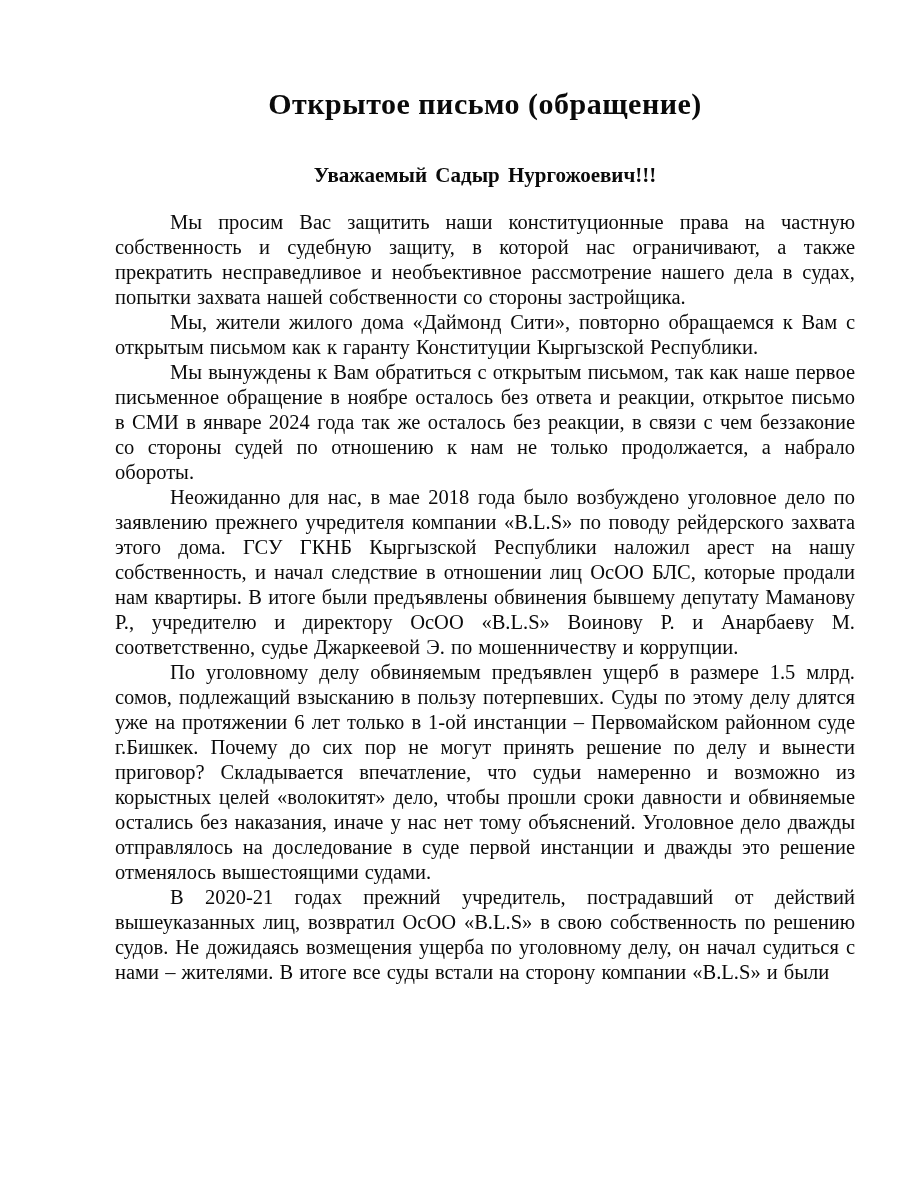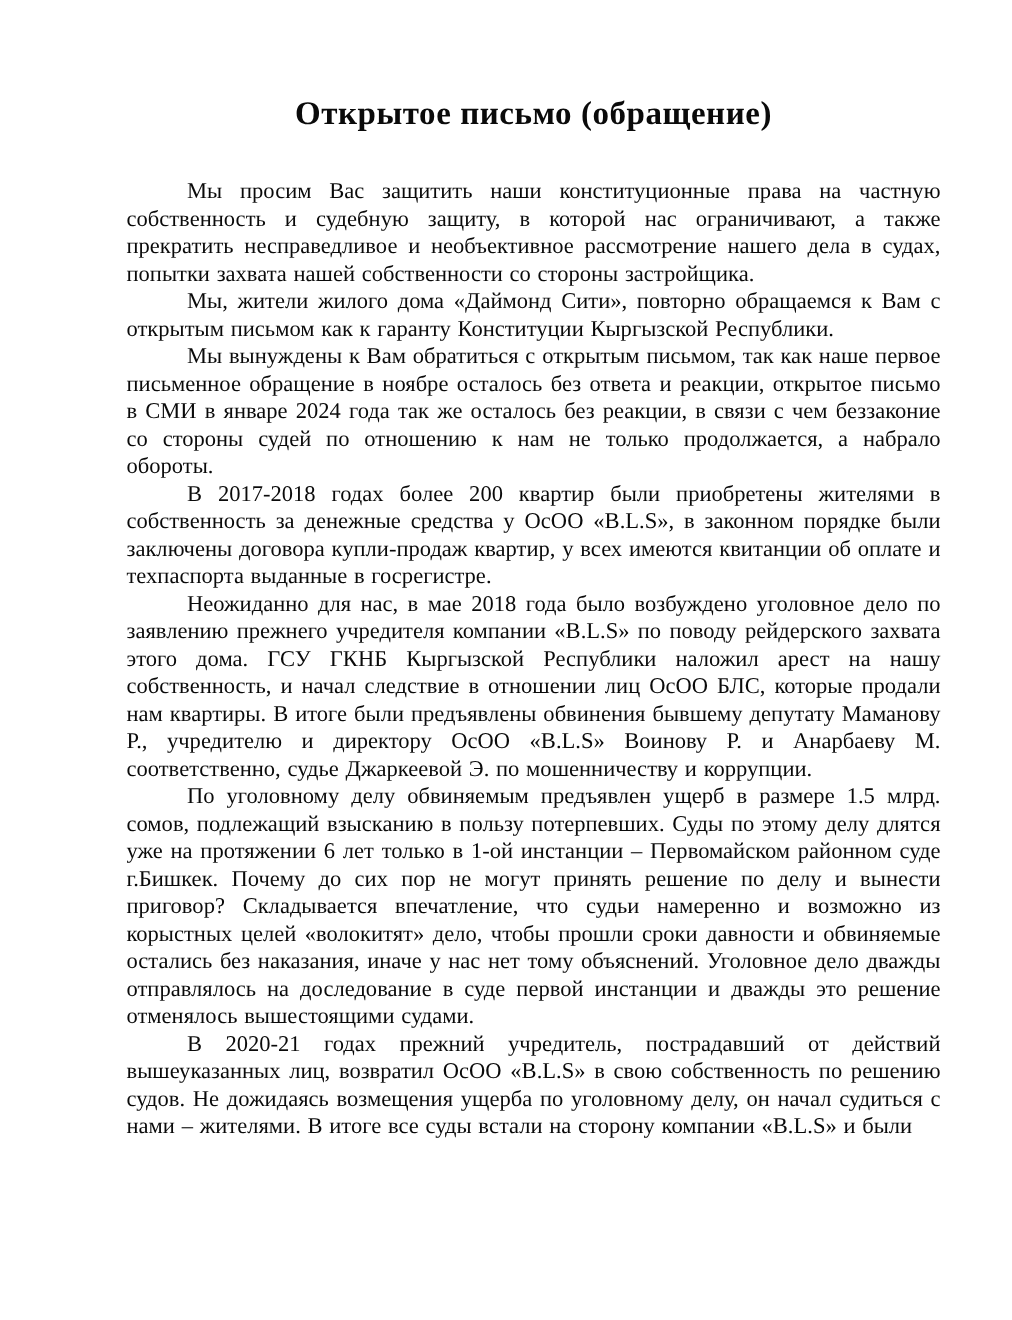--- a/index.html
+++ b/index.html
@@ -43,24 +43,24 @@
     word-spacing: 1px;
   }
 </style>
 </head>
 <body>
 
 <div class="page">
 
   <h1 class="doc-title">Открытое письмо (обращение)</h1>
 
+  <h2 class="doc-salutation">Уважаемый  Садыр Нургожоевич!!!</h2>
 
   <div class="doc-body">
     <p>Мы просим Вас защитить наши конституционные права на частную собственность и судебную защиту, в которой нас ограничивают, а также прекратить несправедливое и необъективное рассмотрение нашего дела в судах, попытки захвата нашей собственности со стороны застройщика.</p>
     <p>Мы, жители жилого дома «Даймонд Сити», повторно обращаемся к Вам с открытым письмом как к гаранту Конституции Кыргызской Республики.</p>
     <p>Мы вынуждены к Вам обратиться с открытым письмом, так как наше первое письменное обращение в ноябре осталось без ответа и реакции, открытое письмо в СМИ в январе 2024 года так же осталось без реакции,  в связи с чем беззаконие со стороны судей по отношению к нам не только продолжается, а набрало обороты.</p>
-    <p>В 2017-2018 годах более 200 квартир были приобретены жителями в собственность за денежные средства у ОсОО «B.L.S», в законном порядке были заключены договора купли-продаж квартир, у всех имеются квитанции об оплате и техпаспорта выданные в госрегистре.</p>
     <p>Неожиданно для нас, в мае 2018 года было возбуждено уголовное дело по заявлению прежнего учредителя компании «B.L.S» по поводу рейдерского захвата этого дома. ГСУ ГКНБ Кыргызской Республики наложил арест на нашу собственность, и начал следствие в отношении лиц ОсОО БЛС, которые продали нам квартиры. В итоге были предъявлены обвинения бывшему депутату Маманову Р., учредителю и директору ОсОО «B.L.S» Воинову Р. и Анарбаеву М. соответственно,  судье Джаркеевой Э. по мошенничеству и коррупции.</p>
     <p>По уголовному делу обвиняемым предъявлен ущерб в размере 1.5 млрд. сомов, подлежащий взысканию в пользу потерпевших. Суды по этому делу длятся уже на протяжении  6 лет только в 1-ой инстанции – Первомайском районном суде г.Бишкек. Почему до сих пор не могут принять решение по делу и вынести приговор? Складывается впечатление, что судьи намеренно и возможно из корыстных целей «волокитят» дело, чтобы прошли сроки давности и обвиняемые остались без наказания, иначе у нас нет тому объяснений. Уголовное дело дважды отправлялось на доследование в суде первой инстанции и дважды это решение отменялось вышестоящими судами.</p>
     <p>В 2020-21 годах прежний учредитель, пострадавший от действий вышеуказанных лиц, возвратил ОсОО «B.L.S» в свою собственность по решению судов. Не дожидаясь возмещения ущерба по уголовному делу, он начал судиться с нами – жителями. В итоге все суды встали на сторону компании «B.L.S» и были</p>
   </div>
 
 </div>
 
 </body></html>

